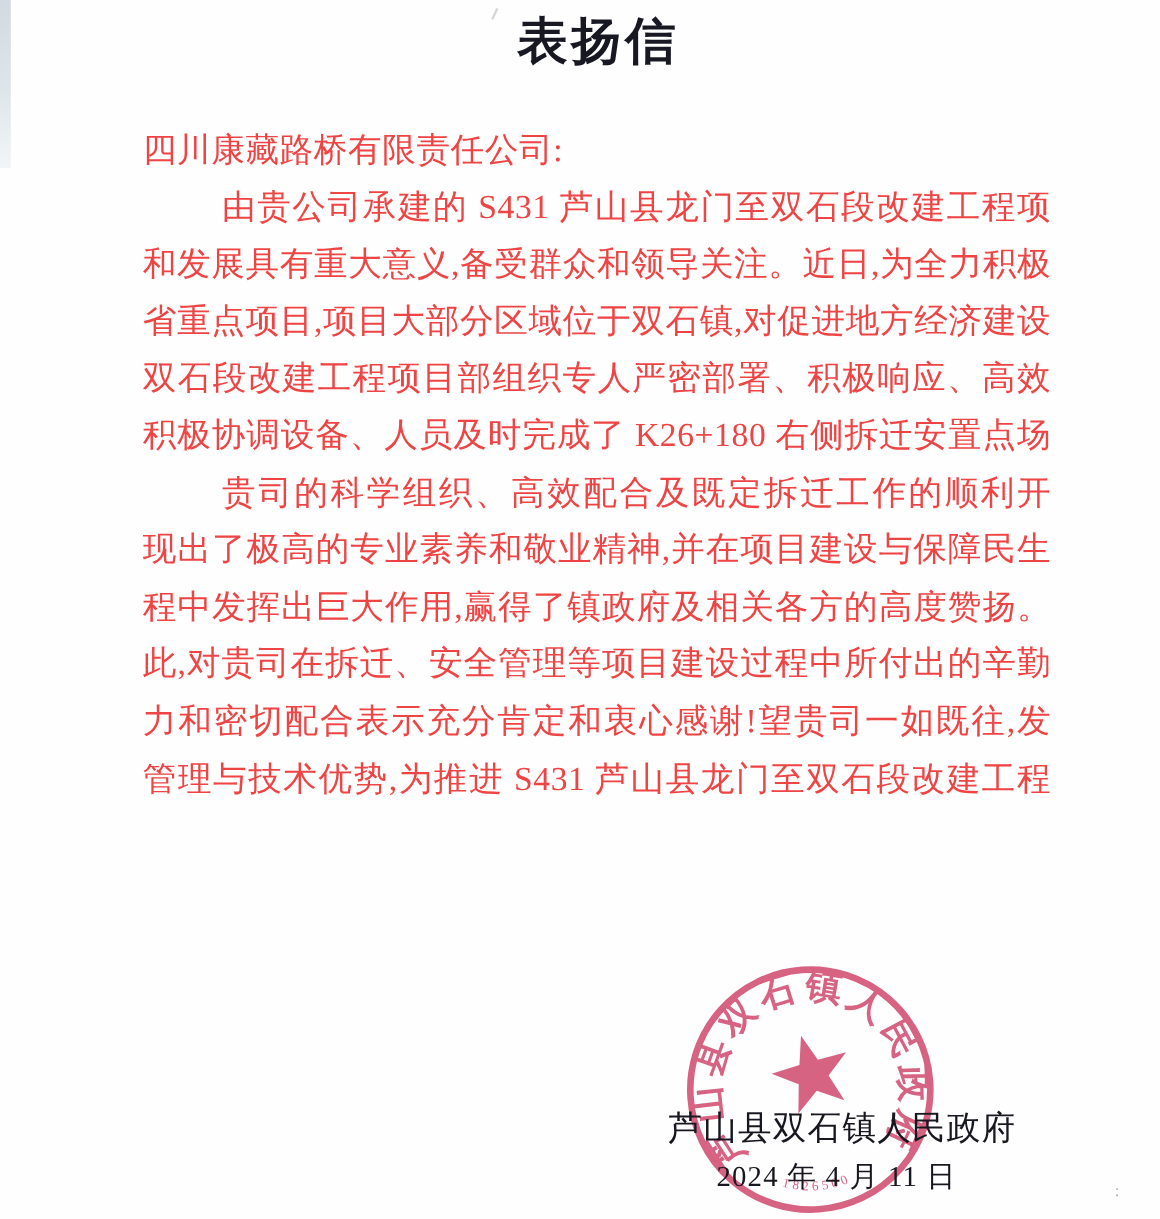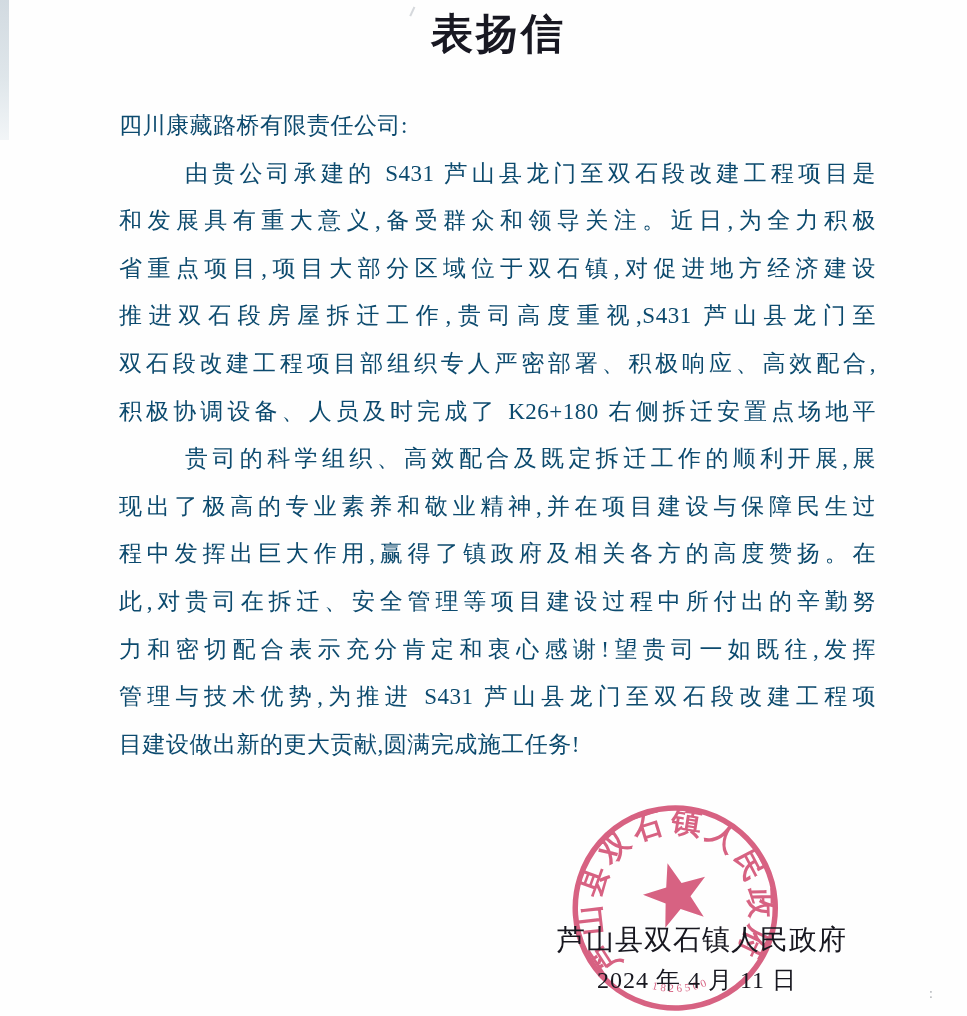--- a/index.html
+++ b/index.html
@@ -26,22 +26,22 @@
     letter-spacing: 3px;
     color: #181822;
     padding-left: 30px;
     box-sizing: border-box;
   }
   .letter-body {
     position: absolute;
     top: 102px;
     left: 119px;
     width: 757px;
-    font-size: 23px;
-    color: #0c4a6e;
+    font-size: 28px;
+    color: #ef4444;
     z-index: 2;
   }
   .line {
     height: 47.6px;
     line-height: 47.6px;
     white-space: nowrap;
     letter-spacing: 0.5px;
   }
   .line.fill {
     white-space: normal;
@@ -129,30 +129,28 @@
   <div class="scan-dot">:</div>
 
   <div class="doc-title">表扬信</div>
 
   <div class="letter-body">
     <div class="line">四川康藏路桥有限责任公司:</div>
     <div id="body-lines">
         <div class="line indent fill">由贵公司承建的 S431 芦山县龙门至双石段改建工程项目是</div>
         <div class="line fill">和发展具有重大意义,备受群众和领导关注。近日,为全力积极</div>
         <div class="line fill">省重点项目,项目大部分区域位于双石镇,对促进地方经济建设</div>
-        <div class="line fill">推进双石段房屋拆迁工作,贵司高度重视,S431 芦山县龙门至</div>
         <div class="line fill">双石段改建工程项目部组织专人严密部署、积极响应、高效配合,</div>
         <div class="line fill">积极协调设备、人员及时完成了 K26+180 右侧拆迁安置点场地平</div>
         <div class="line indent fill">贵司的科学组织、高效配合及既定拆迁工作的顺利开展,展</div>
         <div class="line fill">现出了极高的专业素养和敬业精神,并在项目建设与保障民生过</div>
         <div class="line fill">程中发挥出巨大作用,赢得了镇政府及相关各方的高度赞扬。在</div>
         <div class="line fill">此,对贵司在拆迁、安全管理等项目建设过程中所付出的辛勤努</div>
         <div class="line fill">力和密切配合表示充分肯定和衷心感谢!望贵司一如既往,发挥</div>
         <div class="line fill">管理与技术优势,为推进 S431 芦山县龙门至双石段改建工程项</div>
-        <div class="line">目建设做出新的更大贡献,圆满完成施工任务!</div>
       </div>
   </div>
 
   <svg class="seal" viewBox="0 0 235 235" aria-hidden="true">
     <circle cx="117.5" cy="114" r="100" fill="none" stroke="var(--seal-color, #cf4168)" stroke-width="5.5"></circle>
     <defs>
       <path id="ringArc" d="M 63.8 167.7 A 76 76 0 1 1 171.2 167.7" fill="none"></path>
       <path id="codeArc" d="M 82 190.1 A 84 84 0 0 0 153 190.1" fill="none"></path>
     </defs>
     <text class="ring-chars" text-anchor="middle">

